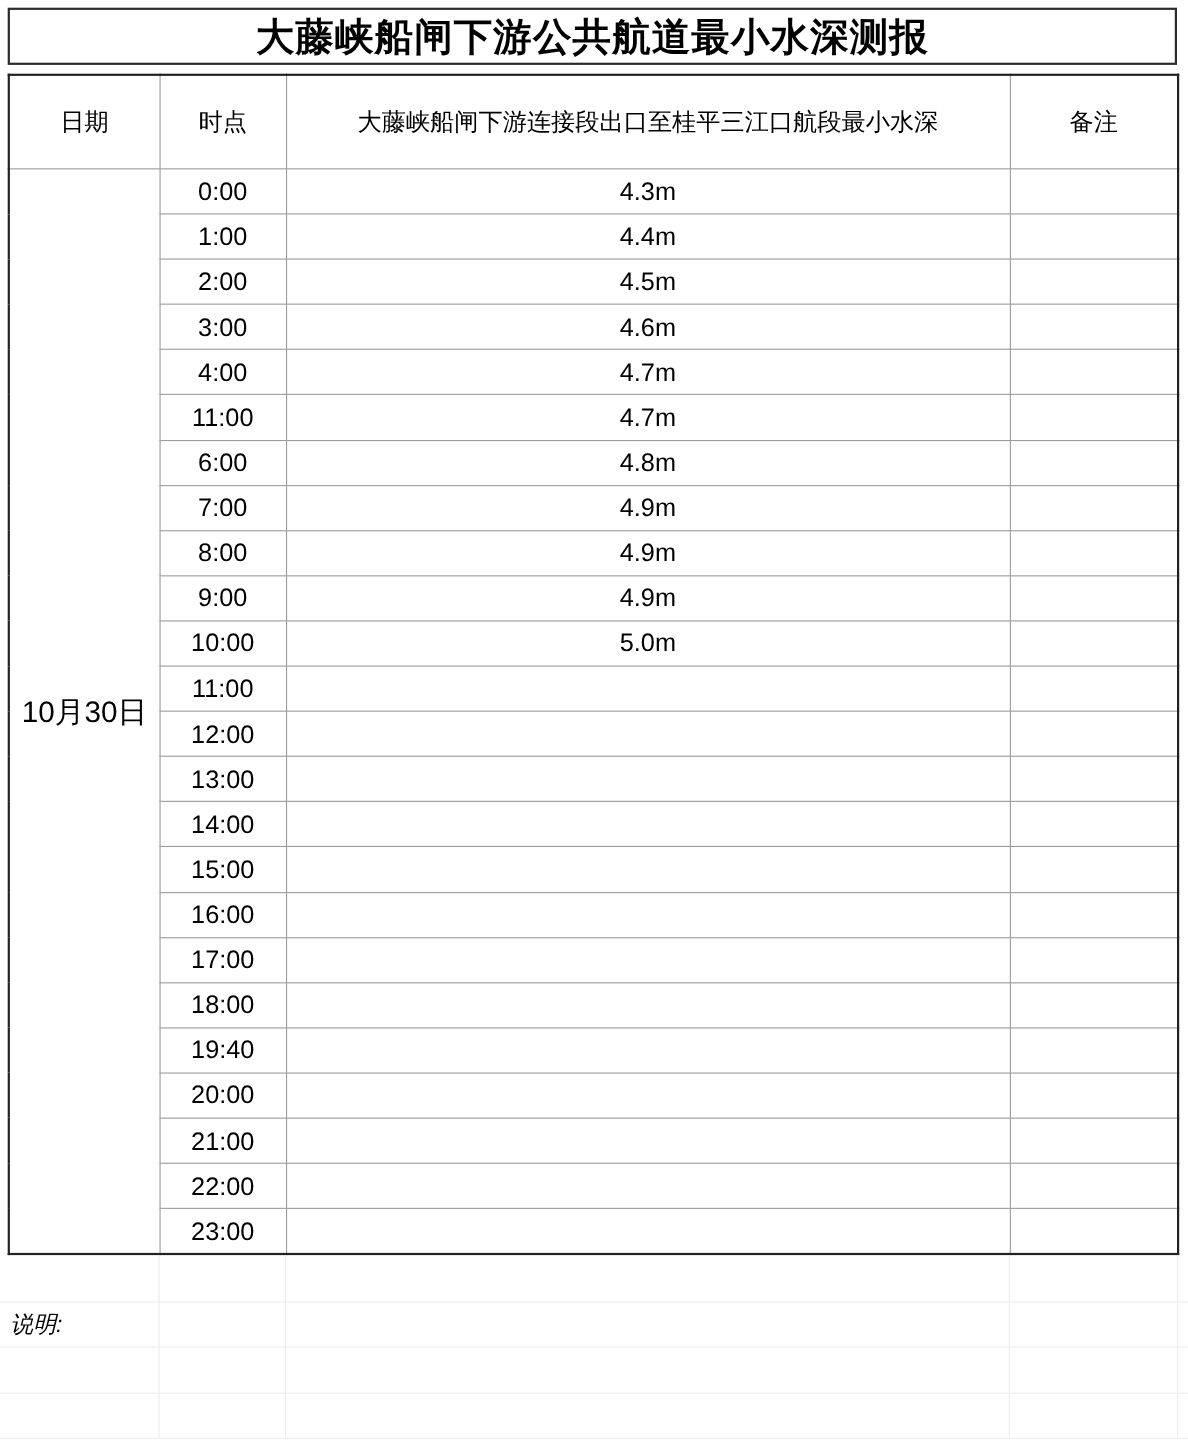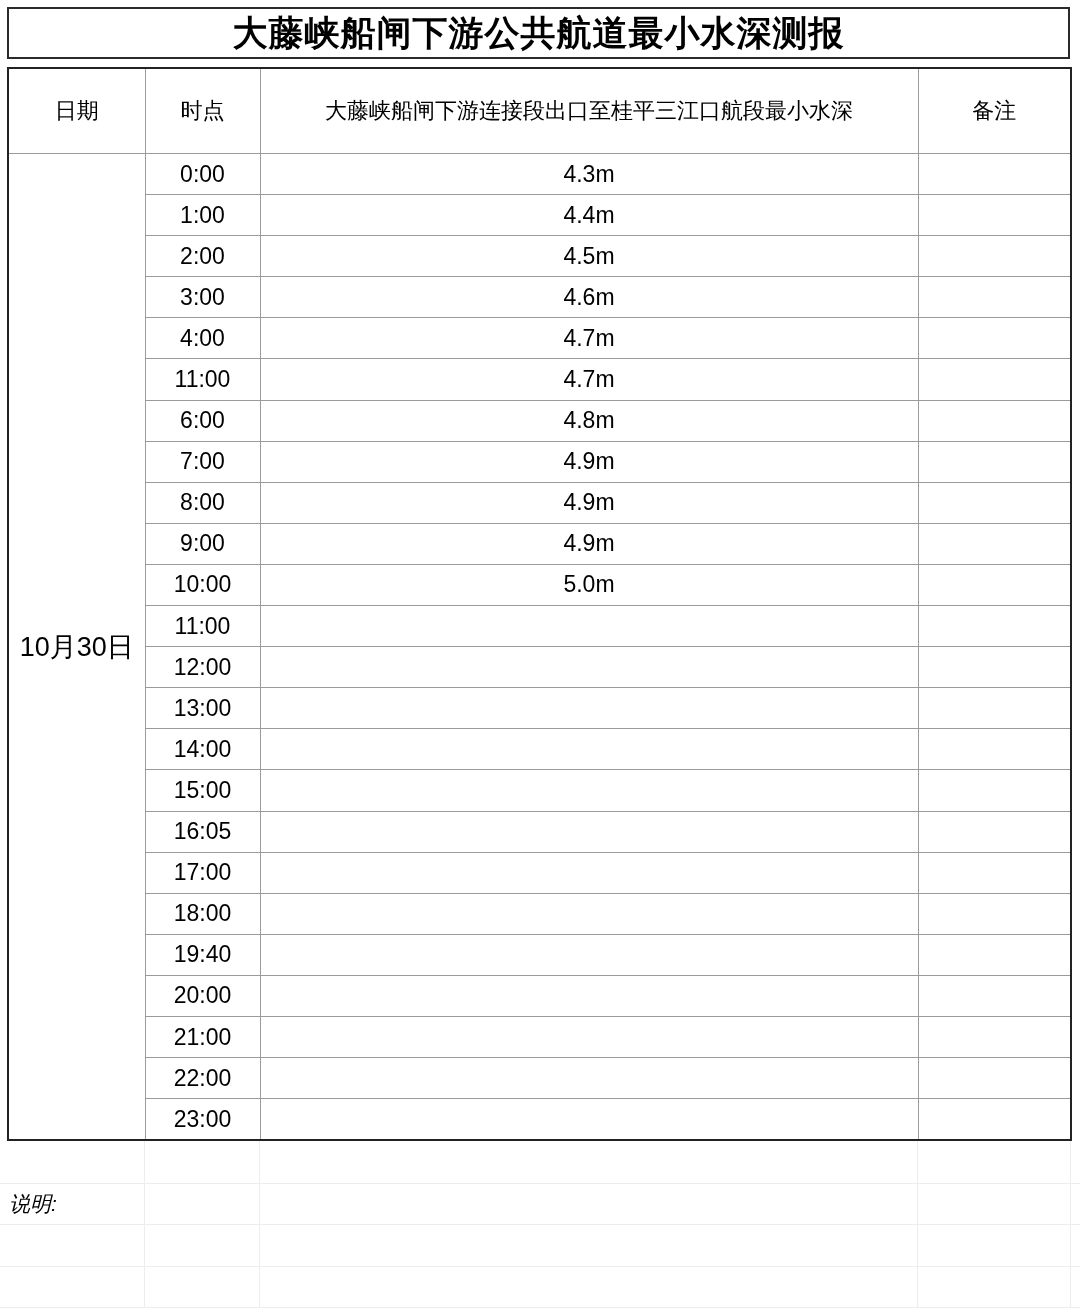--- a/index.html
+++ b/index.html
@@ -133,21 +133,21 @@
           <td class="c-time">14:00</td>
           <td class="c-depth"></td>
           <td class="c-remark"></td>
         </tr>
         <tr>
           <td class="c-time">15:00</td>
           <td class="c-depth"></td>
           <td class="c-remark"></td>
         </tr>
         <tr>
-          <td class="c-time">16:05</td>
+          <td class="c-time">16:00</td>
           <td class="c-depth"></td>
           <td class="c-remark"></td>
         </tr>
         <tr>
           <td class="c-time">17:00</td>
           <td class="c-depth"></td>
           <td class="c-remark"></td>
         </tr>
         <tr>
           <td class="c-time">18:00</td>

